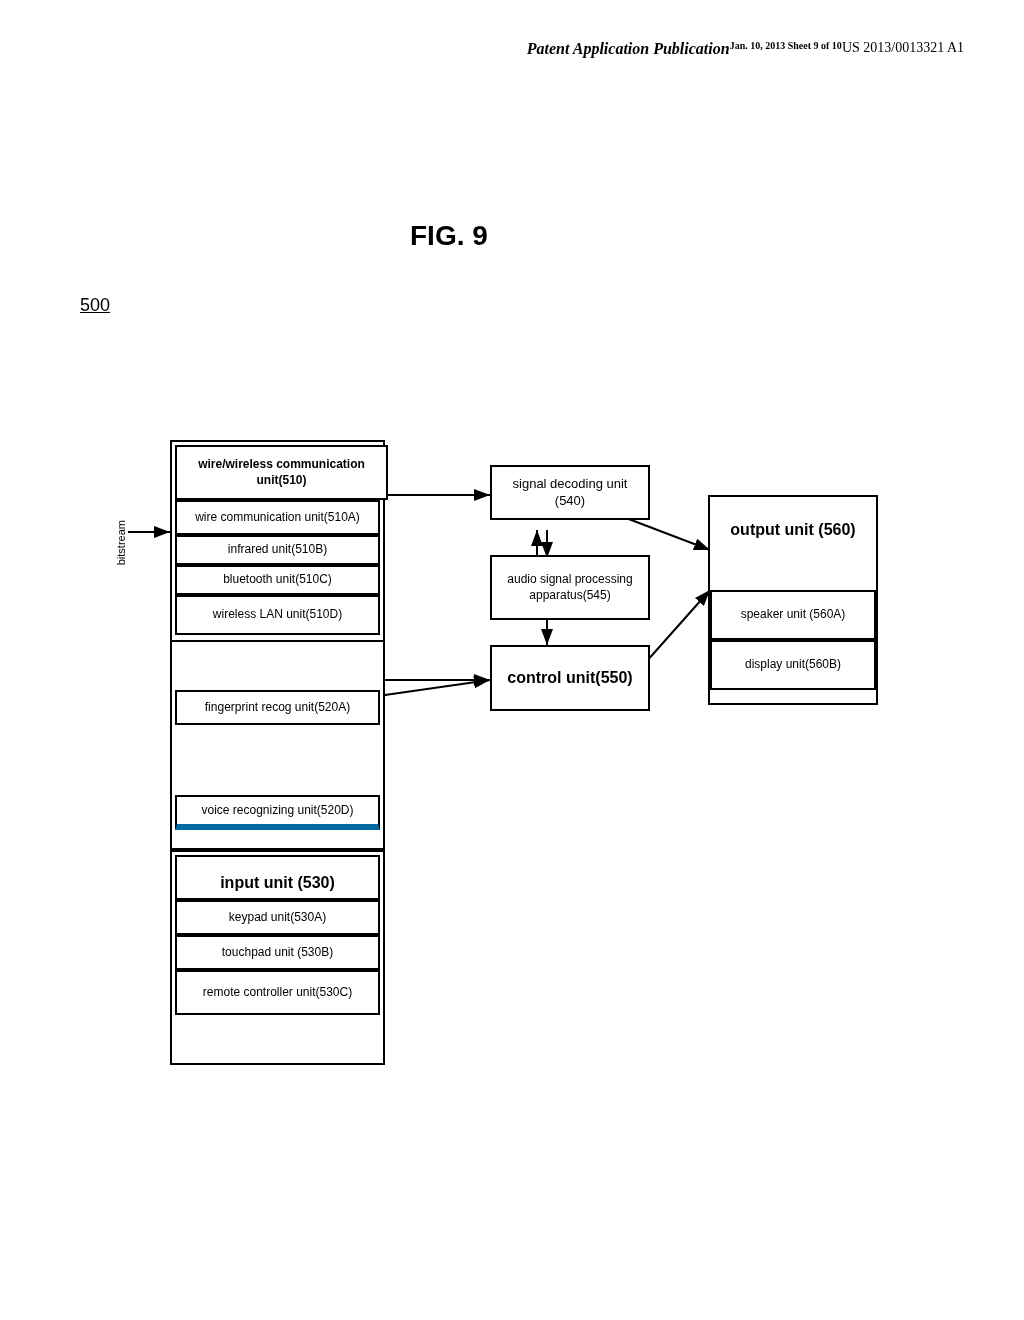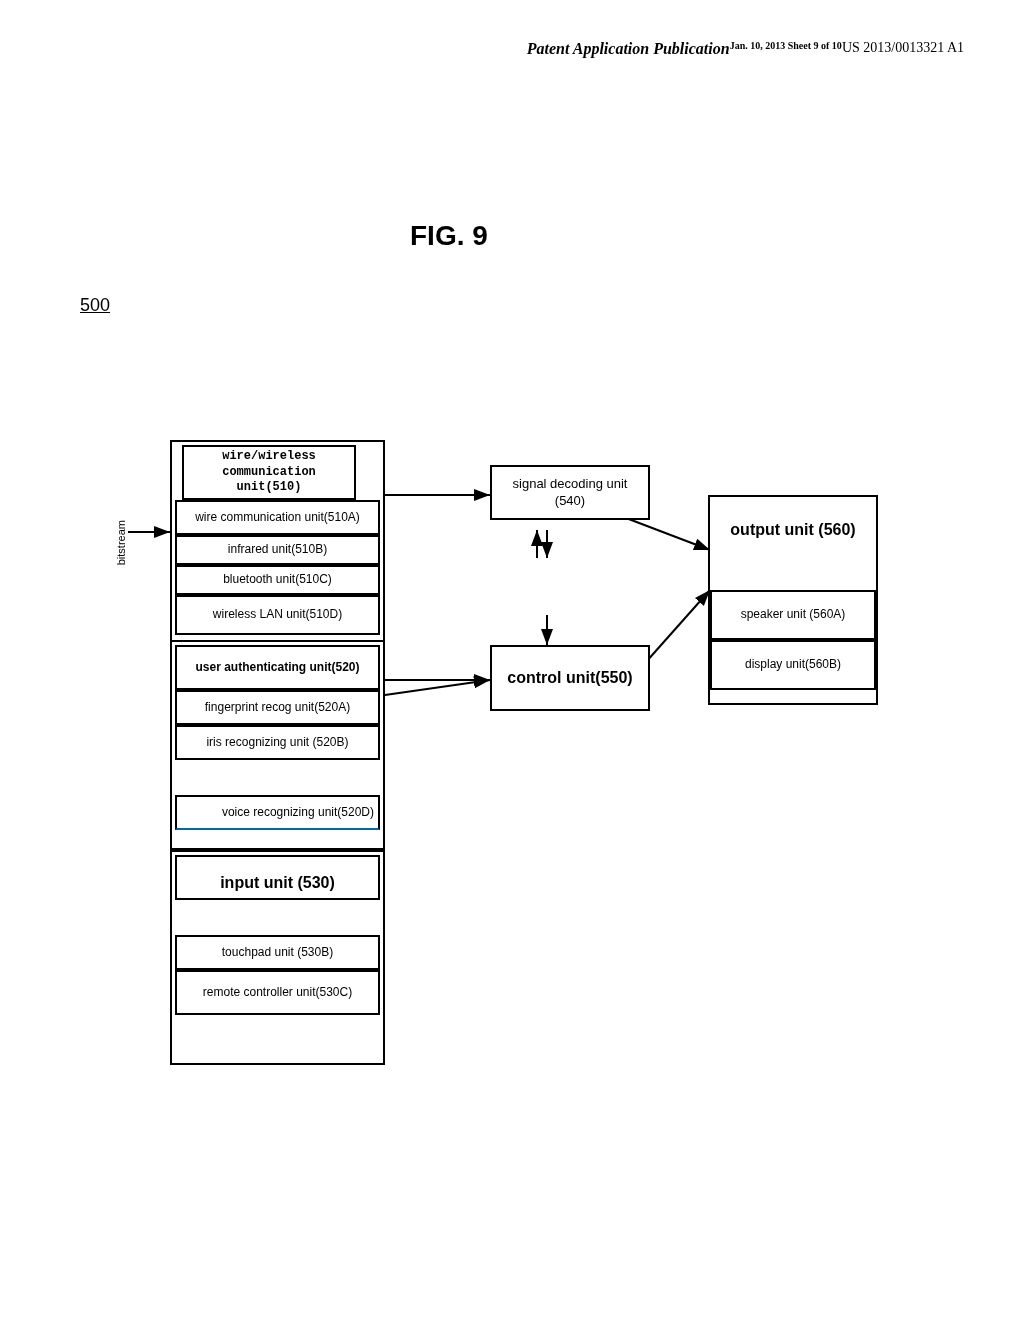--- a/index.html
+++ b/index.html
@@ -144,21 +144,21 @@
       <line x1="220" y1="645" x2="220" y2="510" stroke="#000" stroke-width="2"></line>
       <line x1="220" y1="510" x2="430" y2="480" stroke="#000" stroke-width="2" marker-end="url(#arrowhead)"></line>
 
       <line x1="570" y1="480" x2="650" y2="390" stroke="#000" stroke-width="2" marker-end="url(#arrowhead)"></line>
 
       <line x1="545" y1="310" x2="650" y2="350" stroke="#000" stroke-width="2" marker-end="url(#arrowhead)"></line>
     </svg>
 
     <div class="group-box" style="left:110px; top:240px; width:215px; height:235px;"></div>
 
-    <div class="box" style="left:122px; top:245px; width:174px; height:55px; font-weight:bold;font-family:Liberation Mono, monospace;">
+    <div class="box" style="left:115px; top:245px; width:213px; height:55px; font-weight:bold;">
       <span>wire/wireless
 communication
 unit(510)</span>
     </div>
 
     <div class="box" style="left:115px; top:300px; width:205px; height:35px;">
       <span>wire communication
 unit(510A)</span>
     </div>
 
@@ -170,62 +170,62 @@
       <span>bluetooth unit(510C)</span>
     </div>
 
     <div class="box" style="left:115px; top:395px; width:205px; height:40px;">
       <span>wireless LAN
 unit(510D)</span>
     </div>
 
     <div class="group-box" style="left:110px; top:440px; width:215px; height:210px;"></div>
 
-    <div class="box" style="left:115px; top:445px; width:205px; height:45px; font-weight:bold;">
-      <span>user authenticating
-unit(520)</span>
-    </div>
 
     <div class="box" style="left:115px; top:490px; width:205px; height:35px;">
       <span>fingerprint recog
 unit(520A)</span>
     </div>
 
-    <div class="box" style="left:115px; top:525px; width:205px; height:35px;">
-      <span>iris recognizing unit
-(520B)</span>
-    </div>
-
-
-    <div class="box" style="left:115px; top:595px; width:205px; height:35px; border-bottom:2px solid #0369a1;justify-content:flex-end;">
+
+
+    <div class="box" style="left:115px; top:595px; width:205px; height:35px; border-bottom:6px solid #0369a1;">
       <span>voice recognizing
 unit(520D)</span>
     </div>
 
     <div class="group-box" style="left:110px; top:650px; width:215px; height:215px;"></div>
 
     <div class="box" style="left:115px; top:655px; width:205px; height:45px; font-size:16px; font-weight:bold;align-items:flex-end;">
       <span>input unit (530)</span>
     </div>
 
+    <div class="box" style="left:115px; top:700px; width:205px; height:35px;">
+      <span>keypad unit(530A)</span>
+    </div>
 
     <div class="box" style="left:115px; top:735px; width:205px; height:35px;">
       <span>touchpad unit (530B)</span>
     </div>
 
     <div class="box" style="left:115px; top:770px; width:205px; height:45px;">
       <span>remote controller
 unit(530C)</span>
     </div>
 
     <div class="box" style="left:430px; top:265px; width:160px; height:55px; font-weight:normal; font-size:13px;">
       <span>signal decoding unit
 (540)</span>
     </div>
 
+    <div class="box" style="left:430px; top:355px; width:160px; height:65px; font-size:12px;">
+      <span>audio signal
+processing
+apparatus(545)</span>
+    </div>
 
     <div class="box" style="left:430px; top:445px; width:160px; height:66px; font-weight:bold; font-size:16px;">
       <span>control unit(550)</span>
     </div>
 
     <div class="group-box" style="left:648px; top:295px; width:170px; height:210px;"></div>
 
     <div class="box" style="left:650px; top:298px; width:166px; height:65px; font-weight:bold; font-size:16px; border:none;">
       <span>output unit
 (560)</span>

